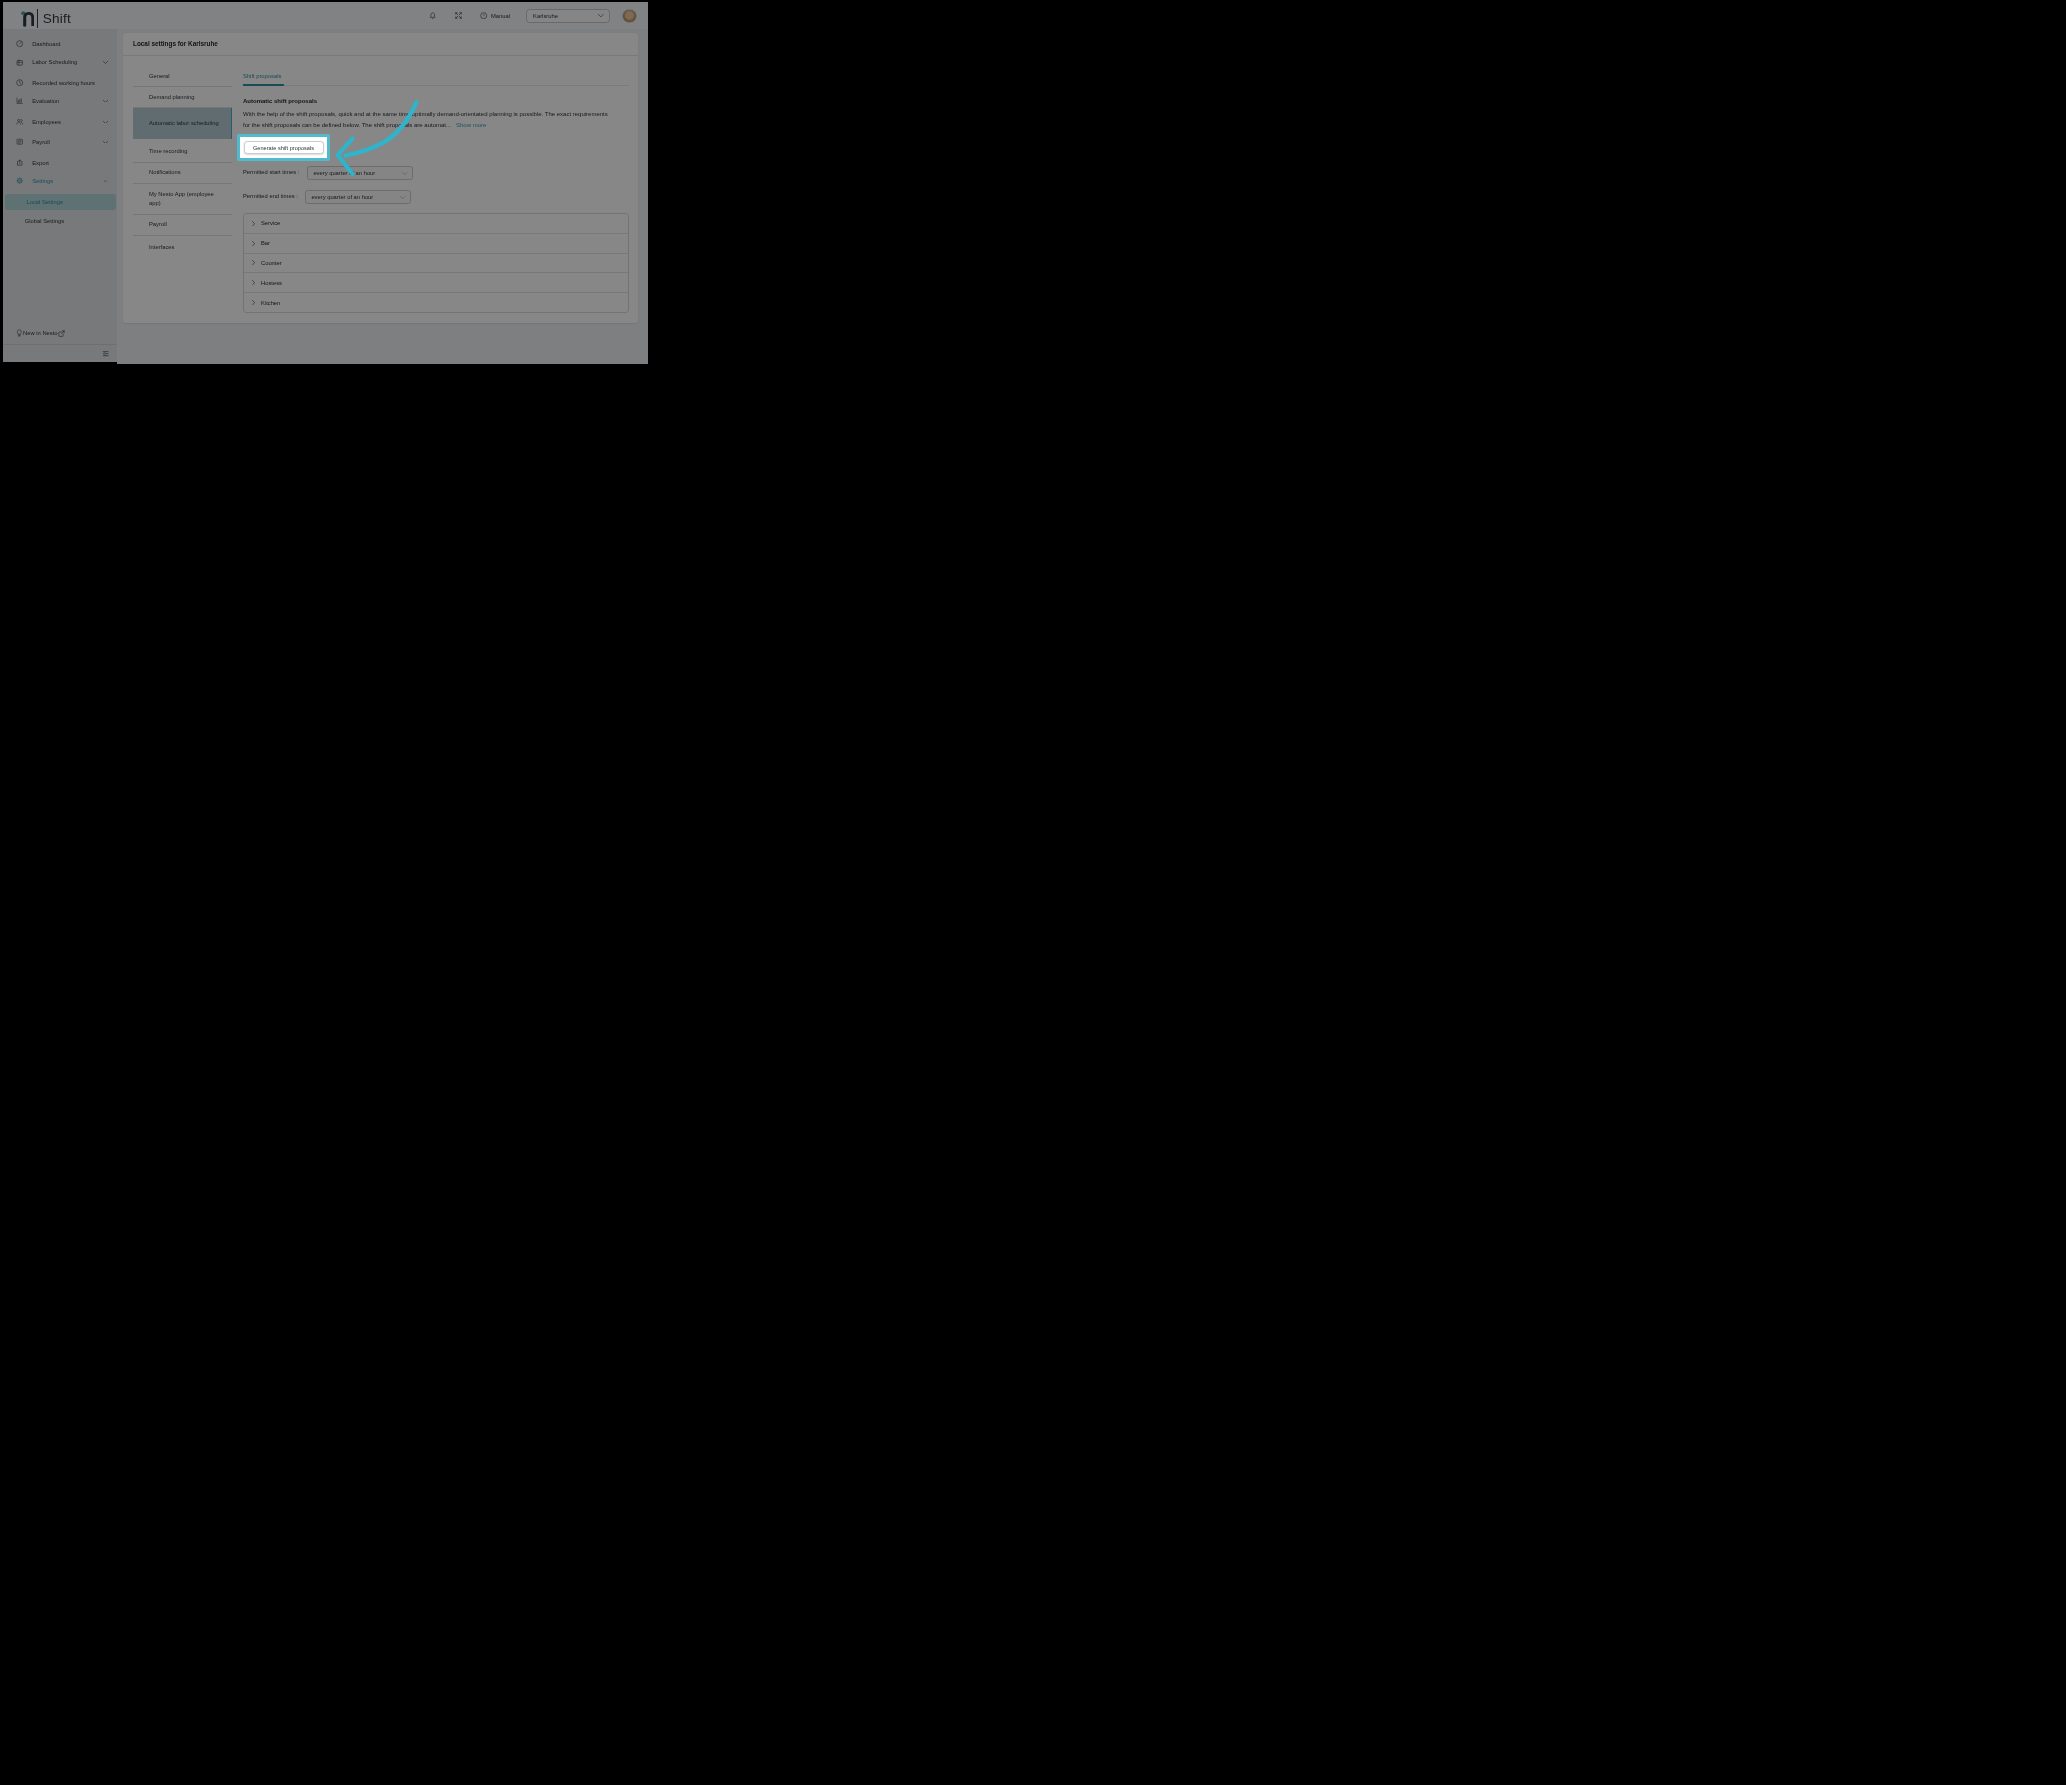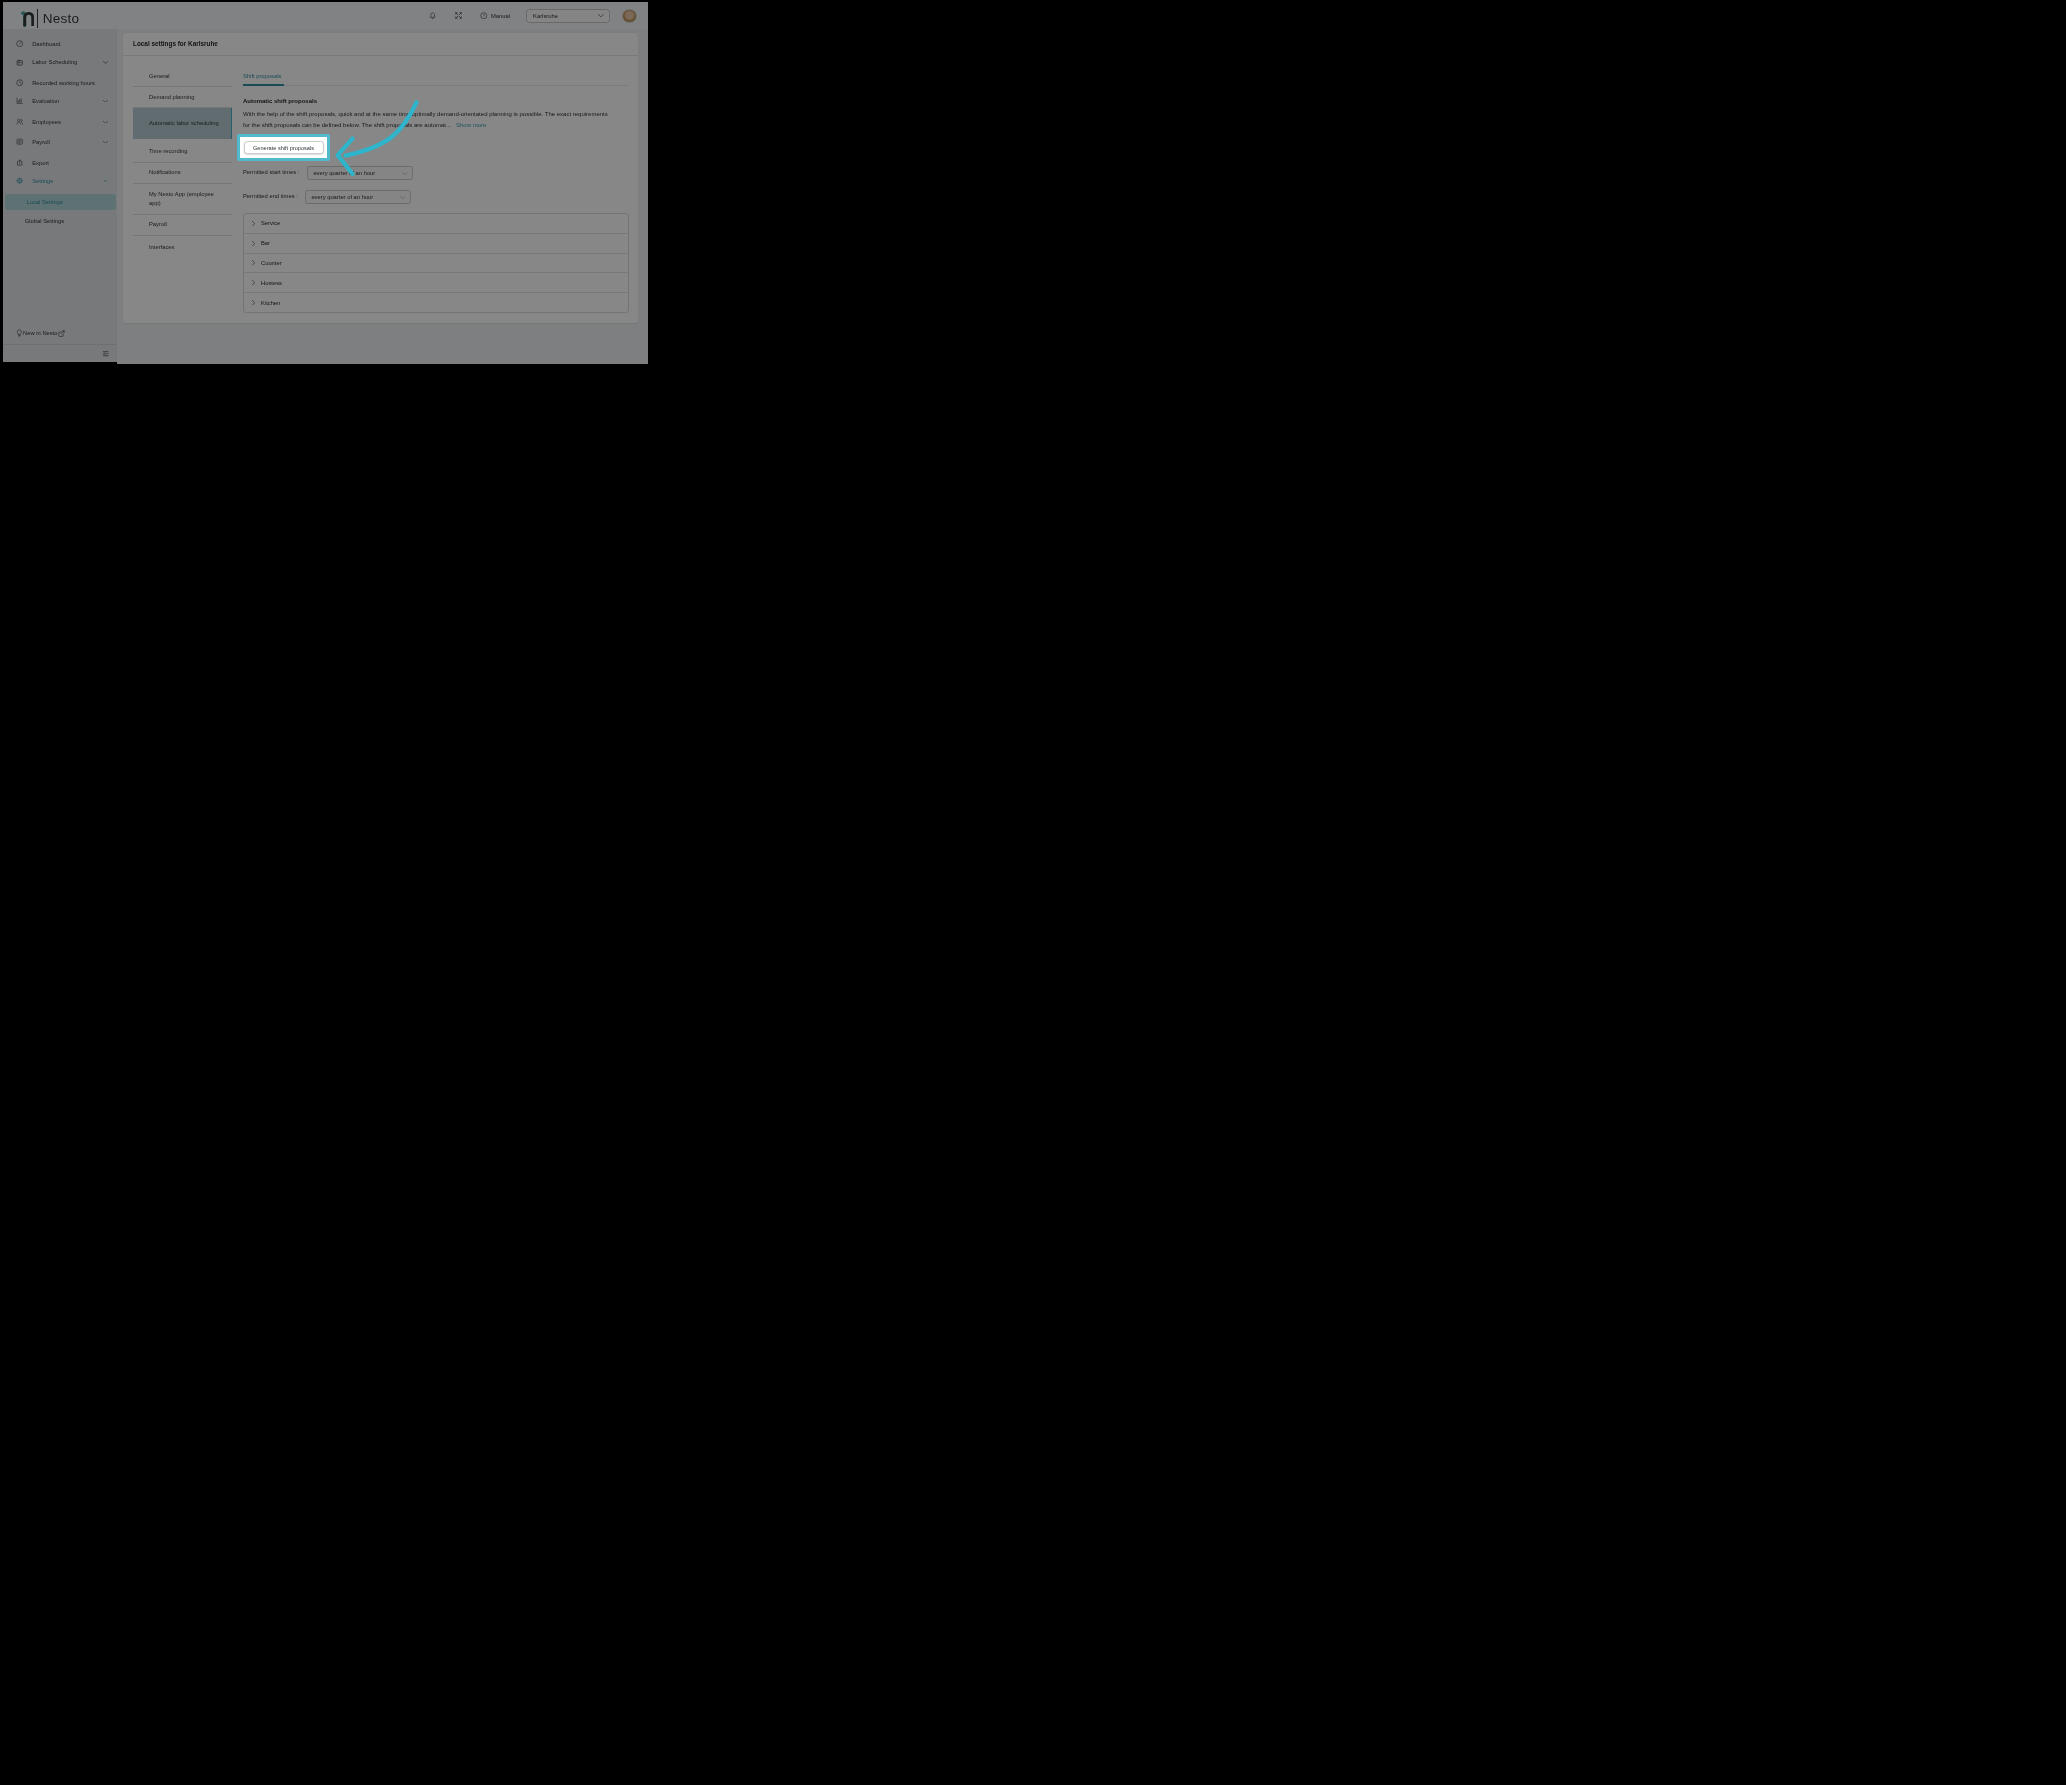--- a/index.html
+++ b/index.html
@@ -91,21 +91,21 @@
 
 <div class="stage">
 
   <header class="abs topbar">
     <div class="abs logo">
       <svg class="ic" width="13.2" height="19" viewBox="0 0 32 46">
         <path d="M9 41 V15 C9 9.5 6 8 3.5 10.5" fill="none" stroke="#4fa3a3" stroke-width="7" stroke-linecap="round"></path>
         <path d="M9 41 V22 C9 13.5 13 10.5 18.5 10.5 C25 10.5 28.5 15 28.5 22 V41" fill="none" stroke="#333a3f" stroke-width="7" stroke-linecap="butt"></path>
       </svg>
       <span class="logo-sep"></span>
-      <span class="logo-text">Nesto</span>
+      <span class="logo-text">Shift</span>
     </div>
 
     <div class="abs" style="left:426px;top:10px;">
       <svg class="ic tb-ic" width="7.4" height="7.9" viewBox="0 0 18 19">
         <path d="M9 2 C6 2 4.6 4.2 4.6 7 V10.2 L3 12.8 H15 L13.4 10.2 V7 C13.4 4.2 12 2 9 2 Z" fill="none" stroke="#2f353a" stroke-width="1.4" stroke-linejoin="round"></path>
         <path d="M7.3 15 A1.8 1.8 0 0 0 10.7 15" fill="none" stroke="#2f353a" stroke-width="1.4" stroke-linecap="round"></path>
       </svg>
     </div>
 
     <div class="abs" style="left:452px;top:10.3px;">

